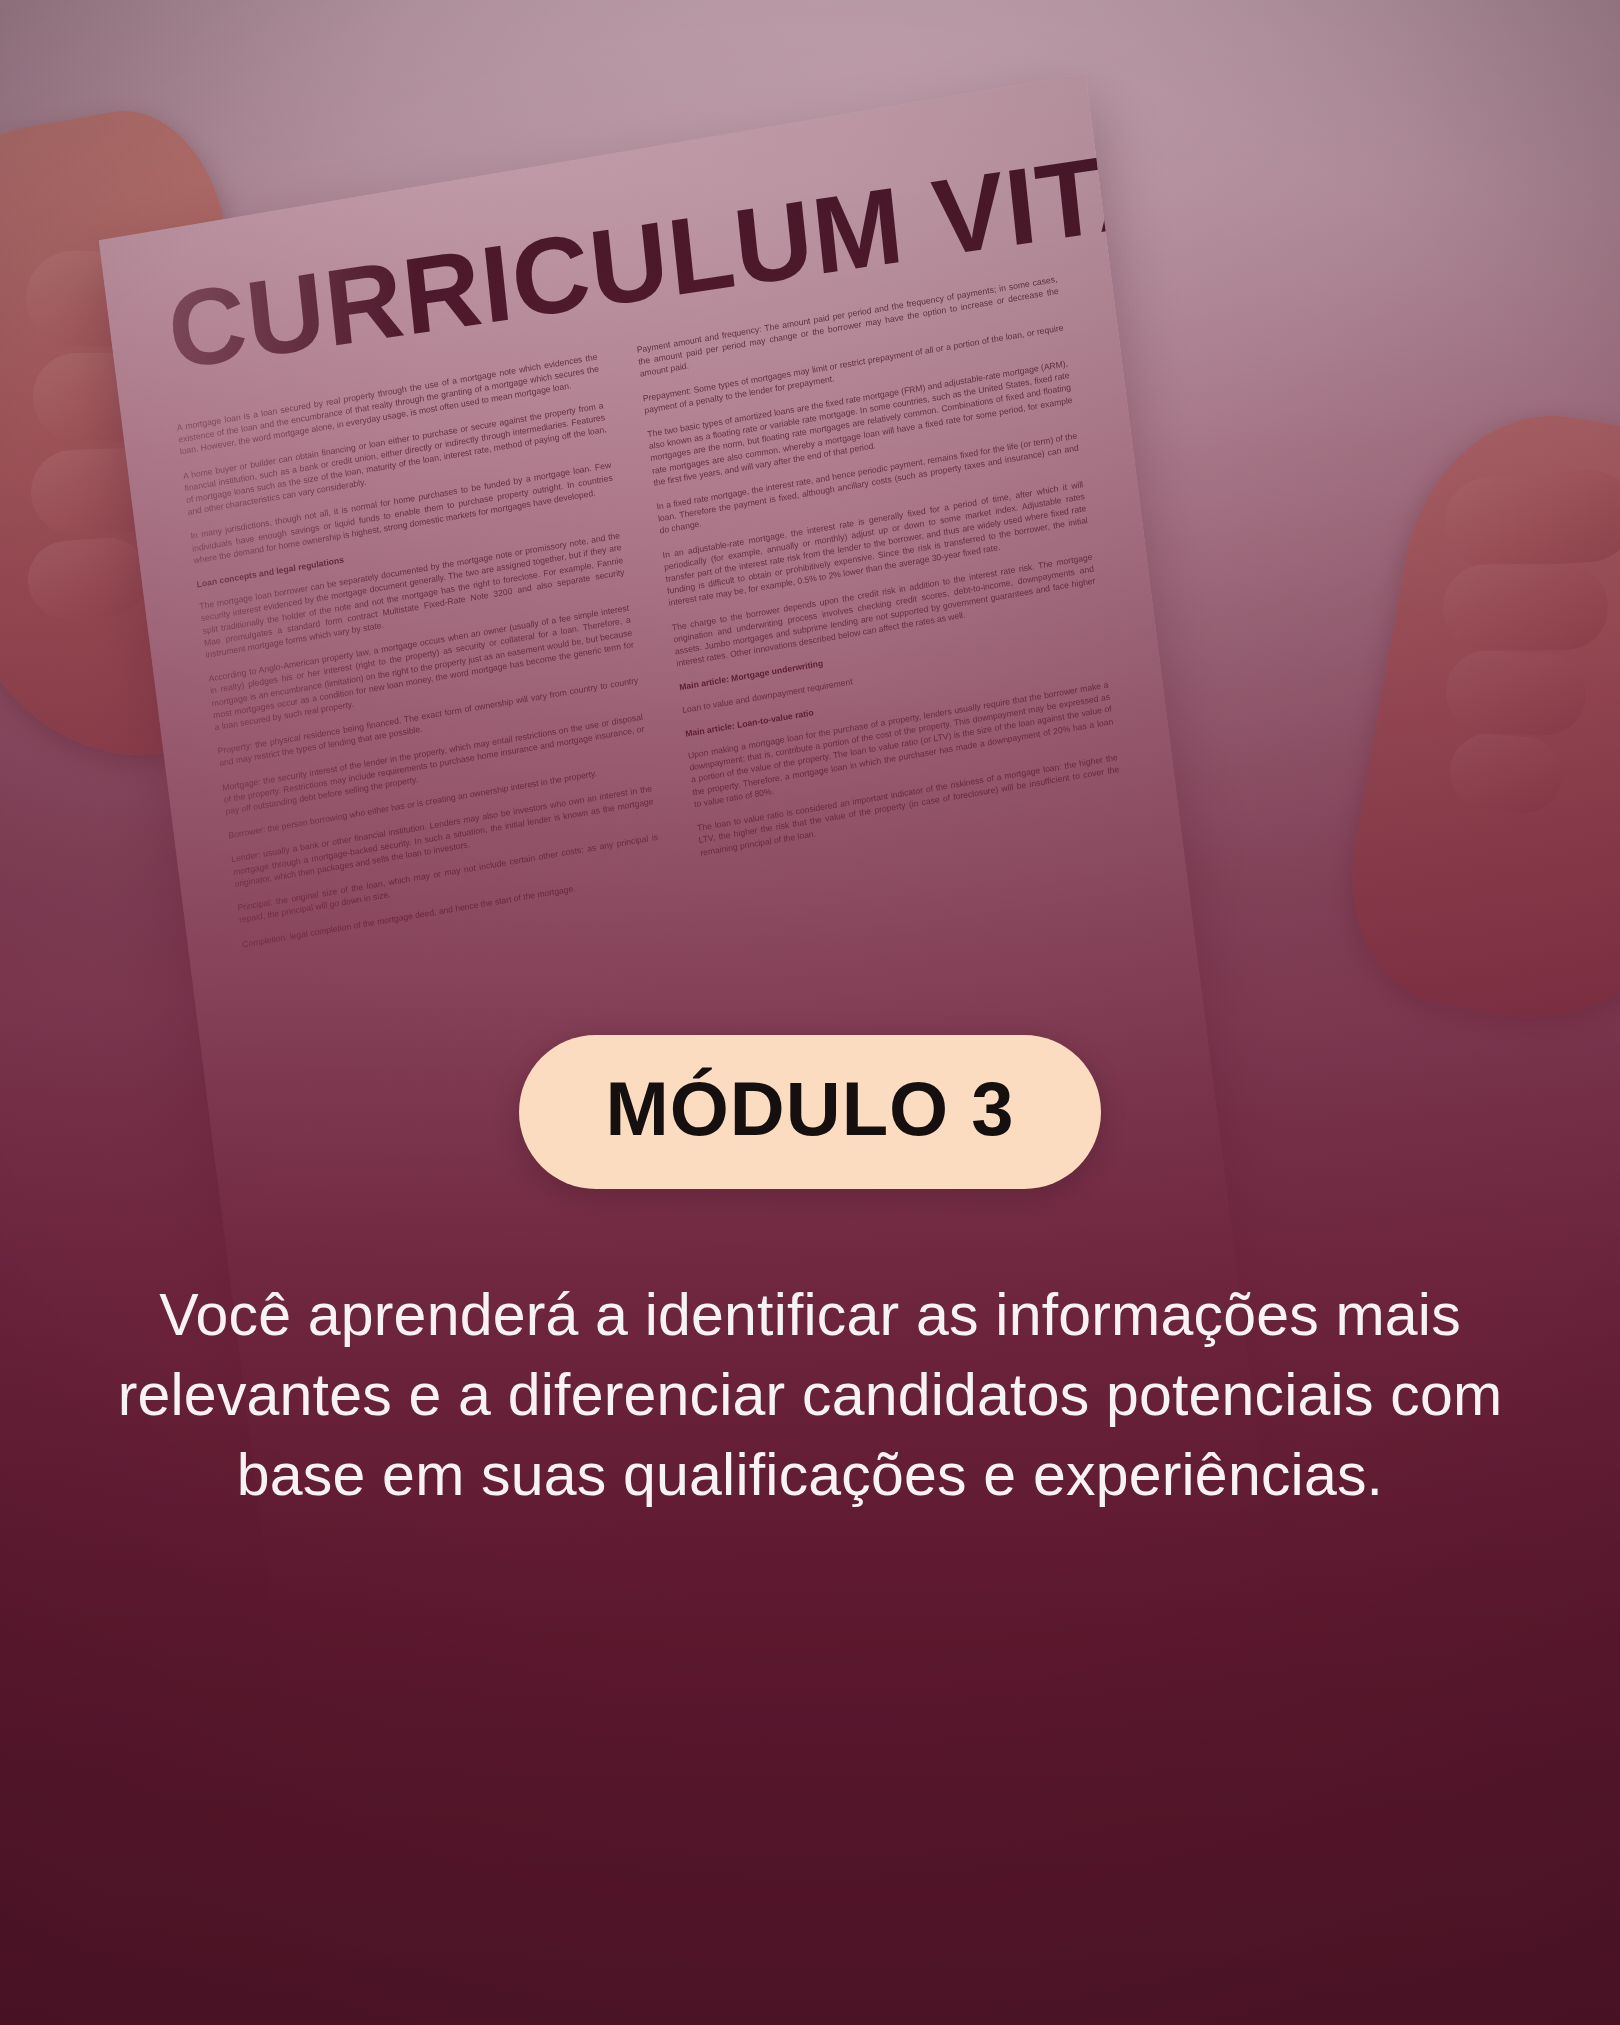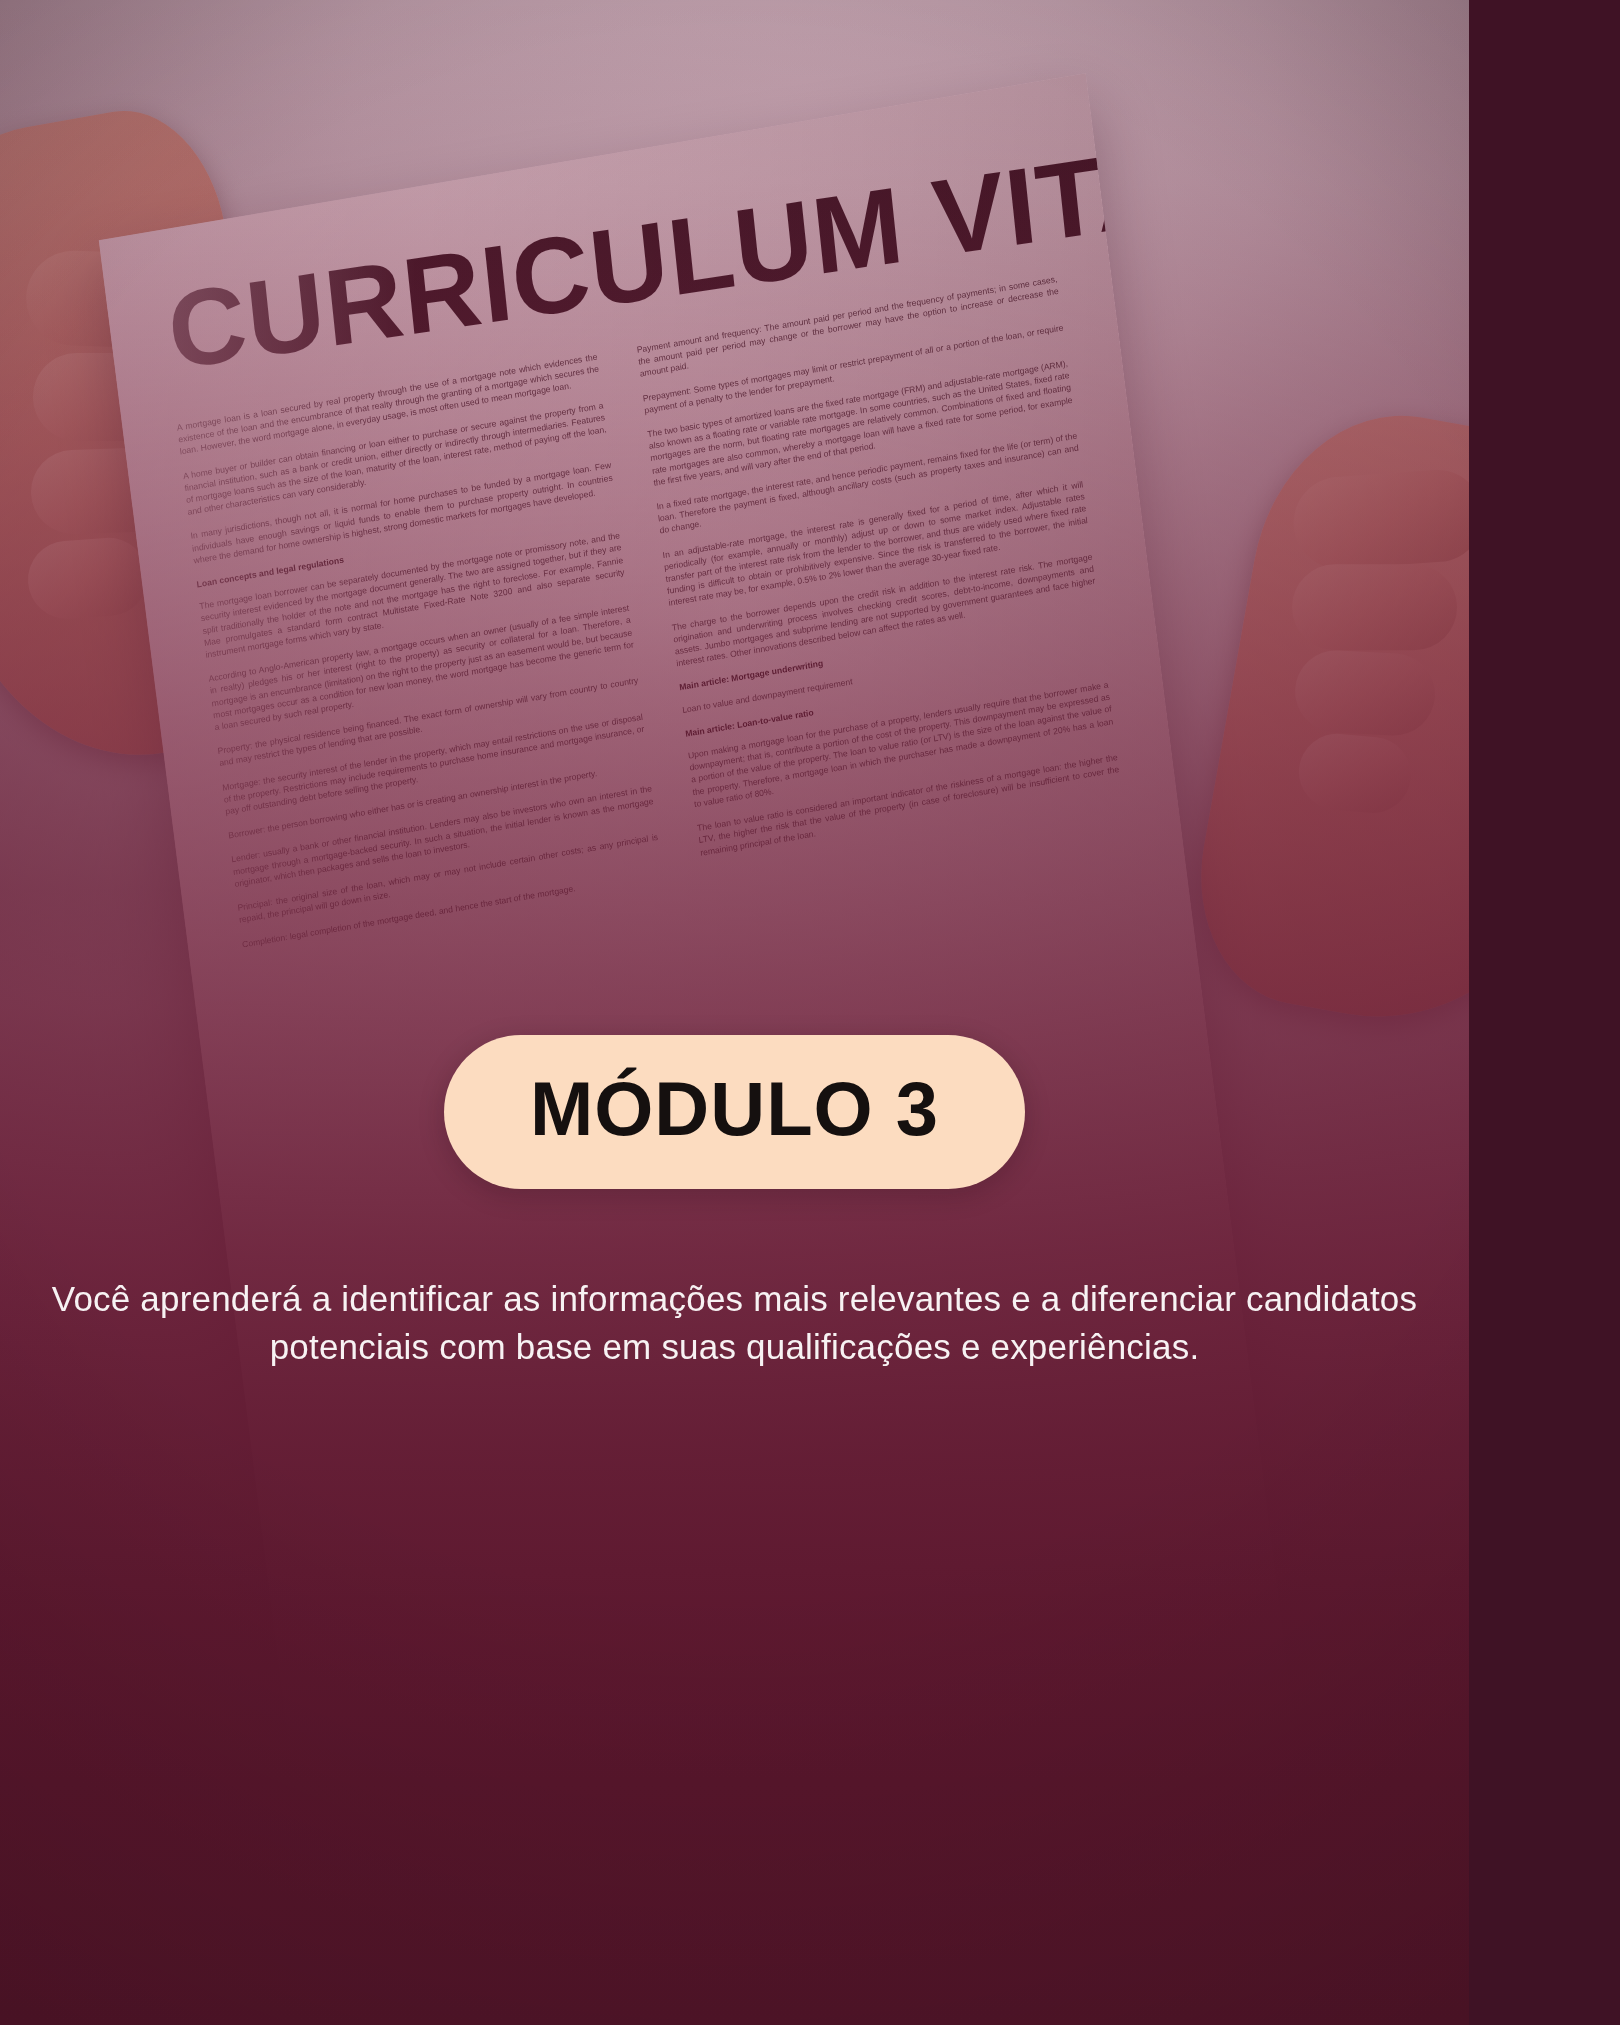--- a/index.html
+++ b/index.html
@@ -8,21 +8,21 @@
     padding: 0;
     background: #3f1225;
   }
   body {
     font-family: "Liberation Sans", sans-serif;
   }
 
   
   .stage {
     position: relative;
-    width: 1469px;
+    width: 1620px;
     height: 2025px;
     overflow: hidden;
     background: #737373;
   }
 
   
   .photo-base {
     position: absolute;
     inset: 0;
     background:
@@ -208,21 +208,21 @@
     font-weight: normal;
     line-height: 1.1;
     margin: 74px 0 0 0;
     color: #ffffff;
     letter-spacing: 0.3px;
   }
 
   .module-desc {
     margin: 86px auto 0 auto;
     width: 1400px;
-    font-size: 35px;
+    font-size: 59px;
     line-height: 1.36;
     font-weight: normal;
     color: #f7f2f3;
     letter-spacing: 0.2px;
   }
 </style>
 </head>
 <body>
 
 <div class="stage">

